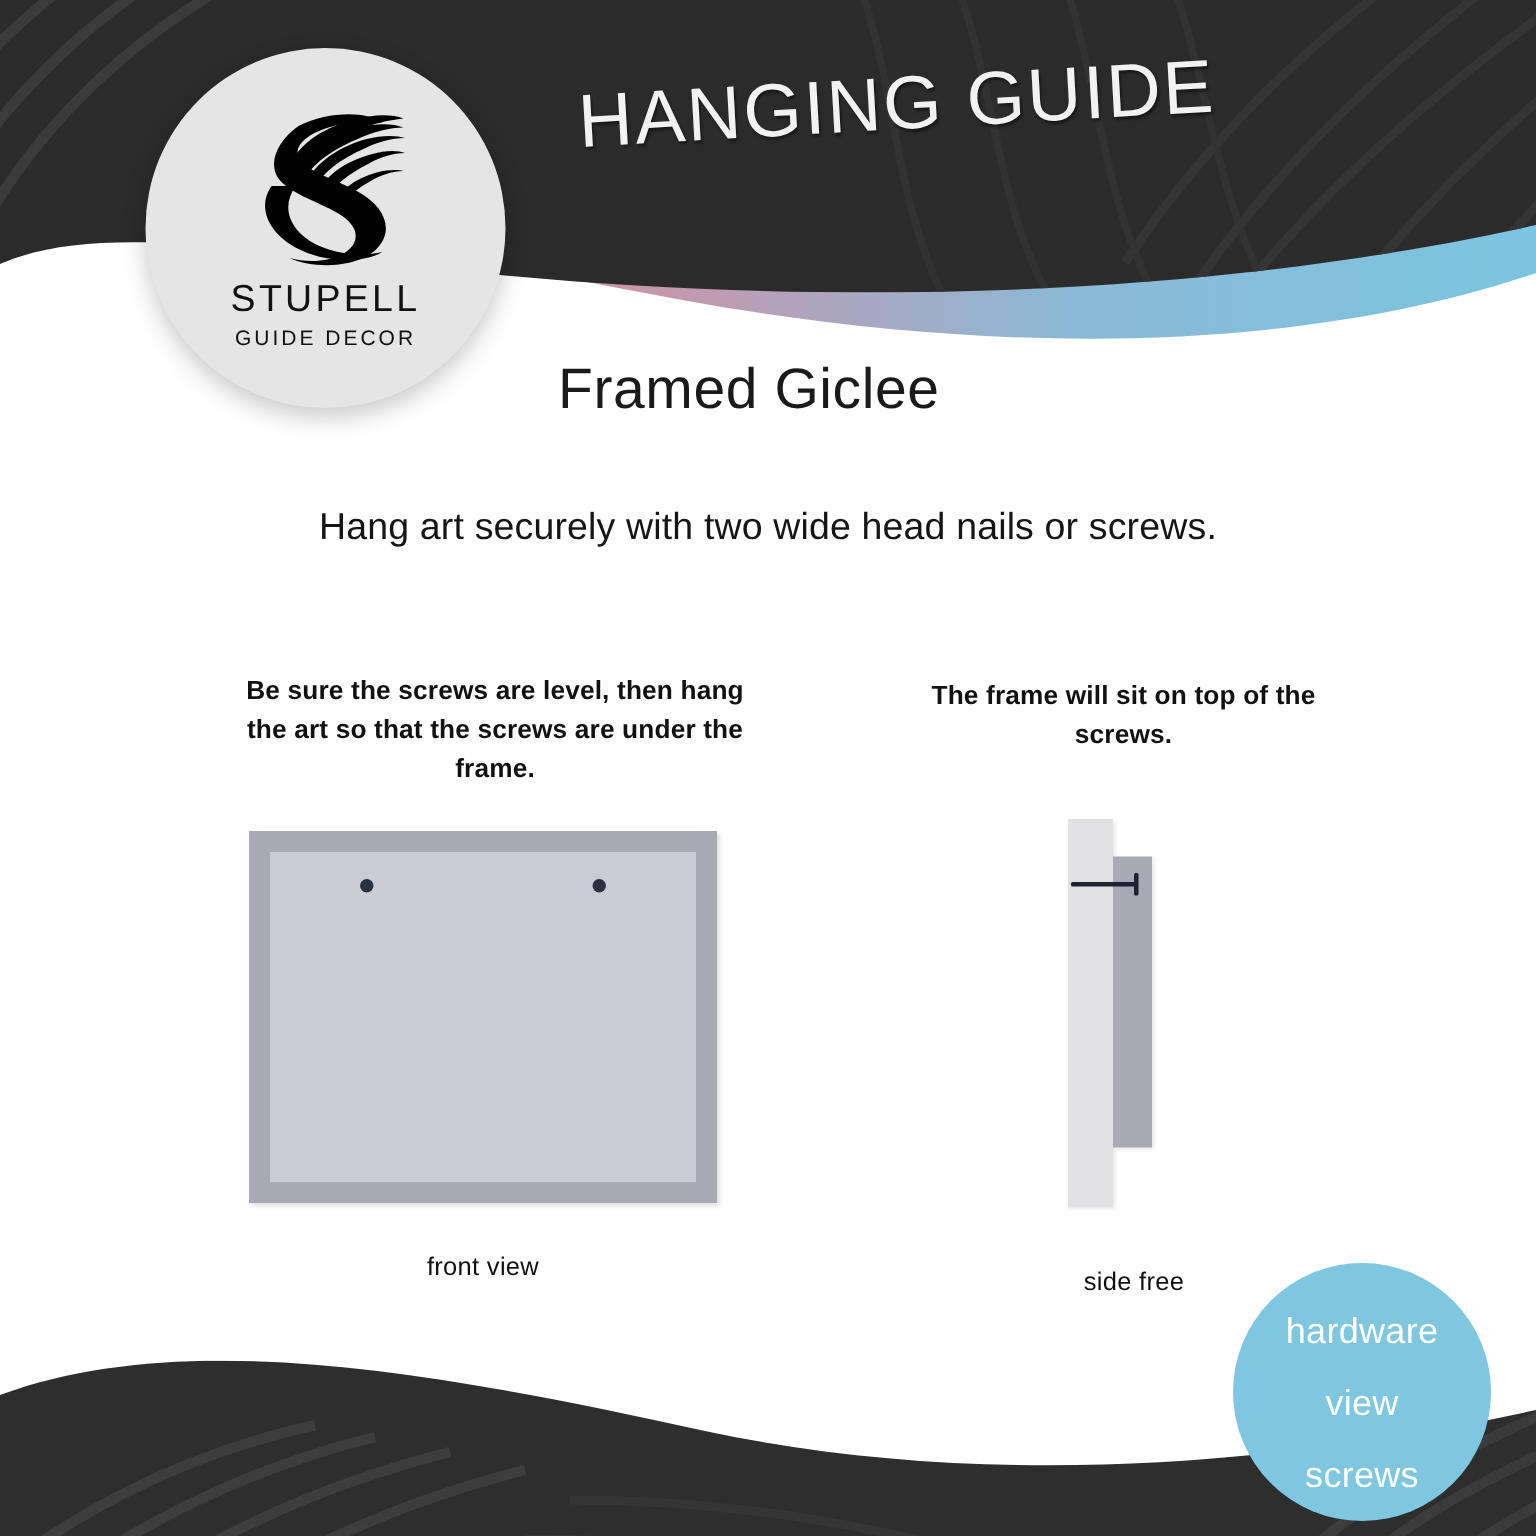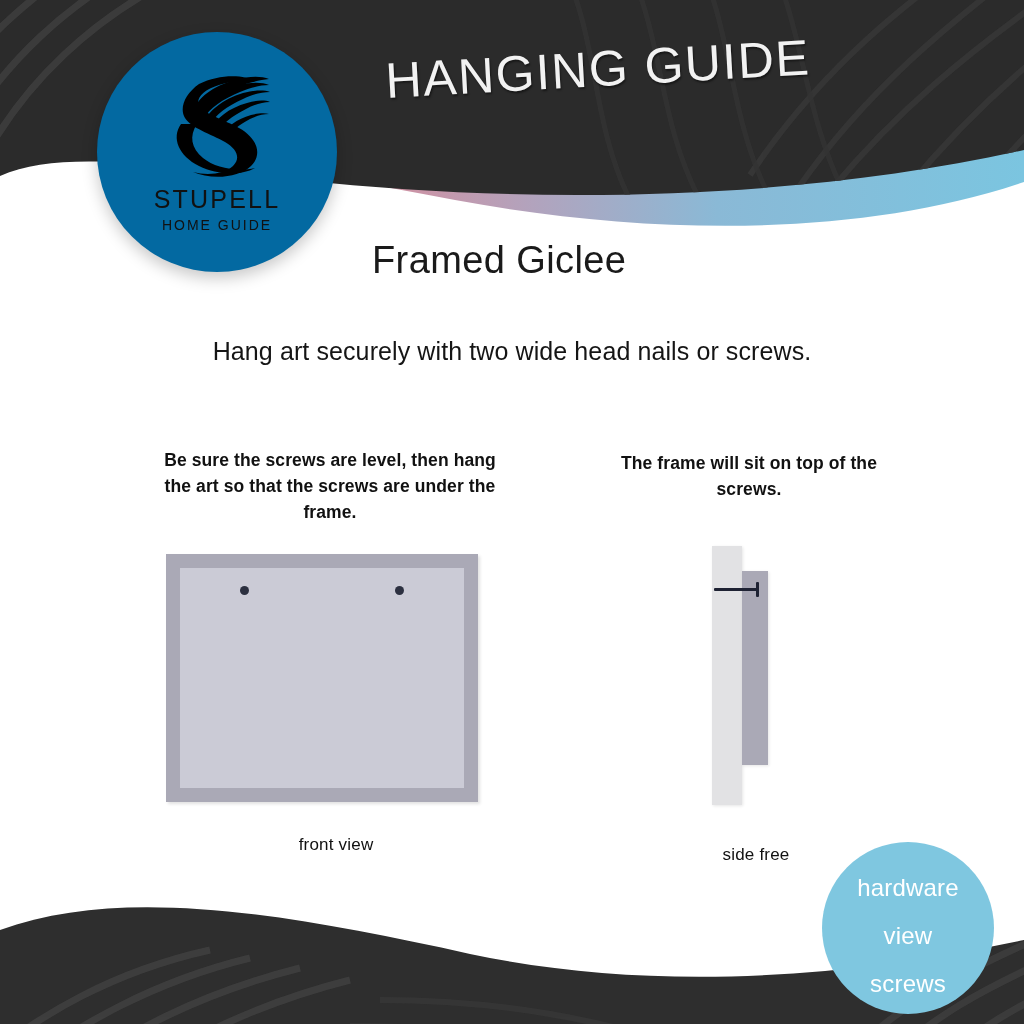--- a/index.html
+++ b/index.html
@@ -24,21 +24,21 @@
     width: 1024px; height: 1024px;
     pointer-events: none;
   }
 
   
   #logo-badge {
     position: absolute;
     left: 97px; top: 32px;
     width: 240px; height: 240px;
     border-radius: 50%;
-    background: #0369a1;
+    background: #e5e5e5;
     box-shadow: 0 6px 16px rgba(0,0,0,0.22);
     display: flex;
     flex-direction: column;
     align-items: center;
     justify-content: flex-start;
     padding-top: 26px;
     box-sizing: border-box;
   }
   #logo-mark { width: 108px; height: 122px; display:block; }
   .logo-word {
@@ -167,21 +167,21 @@
 
   
   .view-label {
     position: absolute;
     font-size: 17px;
     color: #111111;
     font-weight: 500;
     text-align: center;
     letter-spacing: 0.2px;
   }
-  #label-front { left: 180px; top: 835px; width: 312px; }
+  #label-front { left: 166px; top: 835px; width: 312px; }
   #label-side  { left: 676px; top: 845px; width: 160px; }
 
   
   #hardware-badge {
     position: absolute;
     left: 822px; top: 842px;
     width: 172px; height: 172px;
     border-radius: 50%;
     background: #7fc7e0;
     display: flex;
@@ -299,21 +299,21 @@
         <path d="M48,72 C53,60 66,50 84,45 C94,42 102,42 107,44
                  C99,44 90,47 83,51 C69,58 59,66 54,75 Z"></path>
         <path d="M58,79 C63,69 74,61 88,57 C96,55 102,55 106,56
                  C100,56 93,58 87,61 C76,67 68,73 64,81 Z"></path>
 
         <path d="M18,66 C8,80 16,98 36,108 C54,117 78,118 92,110
                  C74,114 52,110 40,100 C28,90 26,78 34,66 Z"></path>
       </g>
     </svg>
     <div class="logo-word" id="logo-name">STUPELL</div>
-    <div class="logo-word" id="logo-sub">HOME GUIDE</div>
+    <div class="logo-word" id="logo-sub">GUIDE DECOR</div>
   </div>
 
   <div id="main-instruction">Hang art securely with two wide head nails or screws.</div>
 
   <div id="product-type">Framed Giclee</div>
 
   <div class="caption" id="caption-front">Be sure the screws are level, then hang the art so that the screws are under the frame.</div>
 
   <div class="caption" id="caption-side">The frame will sit on top of the screws.</div>
 

